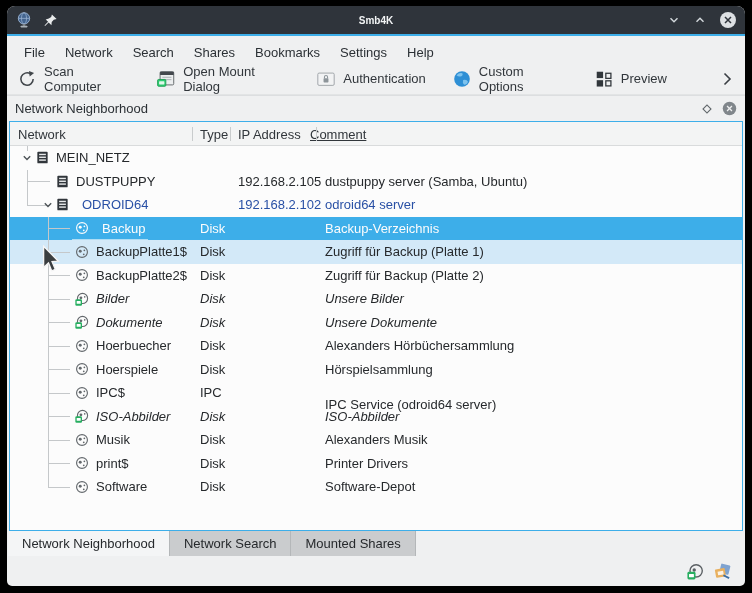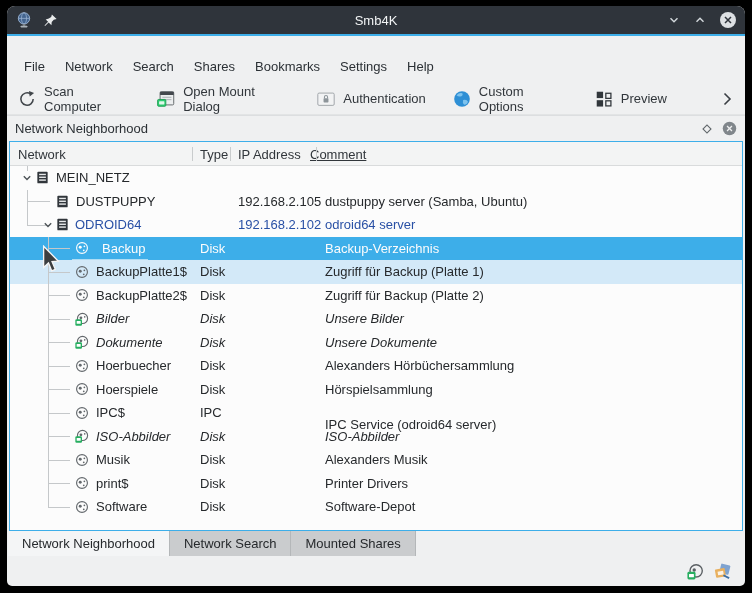--- a/index.html
+++ b/index.html
@@ -8,27 +8,27 @@
 
   .window {
     position:absolute; left:7px; top:6px; width:738px; height:580px;
     background:#eff0f1; border-radius:8px 8px 5px 5px; overflow:hidden;
     display:flex; flex-direction:column;
   }
 
   
   .titlebar { height:28px; background:#2f343b; display:flex; align-items:center; padding:0 8px; flex:0 0 auto; }
   .titlebar .tb-left { display:flex; align-items:center; gap:10px; width:220px; }
-  .titlebar .title { flex:1; text-align:center; color:#f2f4f5; font-size:13px; }
+  .titlebar .title { flex:1; text-align:center; color:#f2f4f5; font-size:10px;font-weight:bold; }
   .titlebar .tb-right { width:220px; display:flex; justify-content:flex-end; align-items:center; gap:12px; }
   .tb-btn { display:flex; align-items:center; justify-content:center; cursor:default; }
   .accent-line { height:2px; background:#3daee9; flex:0 0 auto; }
 
   
-  .menubar { height:27px; display:flex; align-items:flex-start; padding:0 8px; gap:2px; flex:0 0 auto;margin-top:20px; }
+  .menubar { height:27px; display:flex; align-items:flex-end; padding:0 8px; gap:2px; flex:0 0 auto; }
   .menu-item { font-size:13px; color:#2b3035; padding:3px 9px; border-radius:2px; }
 
   
   .toolbar { height:32px; display:flex; align-items:center; padding:0 10px; gap:26px; flex:0 0 auto; border-bottom:1px solid #e2e4e5; }
   .tool-btn { display:flex; align-items:center; gap:7px; font-size:13px; color:#31363b; }
   .tool-btn .icon { display:flex; width:20px; height:20px; }
   .toolbar-spacer { flex:1; }
 
   
   .panel-header { height:26px; display:flex; align-items:center; padding:0 8px; flex:0 0 auto; border-top:1px solid #dcdee0; }
@@ -260,21 +260,21 @@
             </svg>
           </span>
           <span class="row-icon" style="left: 44px;">
             <svg width="15" height="15" viewBox="0 0 16 16">
               <rect x="2.5" y="1.8" width="11" height="12.4" rx="1" fill="#31363b"></rect>
               <rect x="4.4" y="4" width="7.2" height="1.5" fill="#e8eaeb"></rect>
               <rect x="4.4" y="7" width="7.2" height="1.5" fill="#e8eaeb"></rect>
               <rect x="4.4" y="10" width="7.2" height="1.5" fill="#e8eaeb"></rect>
             </svg>
           </span>
-          <span class="cell" style="left: 65px;">ODROID64</span>
+          <span class="cell" style="left: 72px;">ODROID64</span>
           <span class="cell" style="left: 228px;">192.168.2.102</span>
           <span class="cell" style="left: 315px;">odroid64 server</span>
         </div>
         <div class="tree-row selected">
           <div class="gv" style="left: 38px; bottom: 0px;"></div>
           <div class="gh" style="left: 38px; width: 22px;"></div>
           <span class="row-icon" style="left: 64px;">
             <svg width="14" height="14" viewBox="0 0 16 16">
               <circle cx="8" cy="8" r="6.2" fill="none" stroke="currentColor" stroke-width="1.3"></circle>
               <circle cx="6" cy="7.2" r="1.7" fill="currentColor"></circle>

